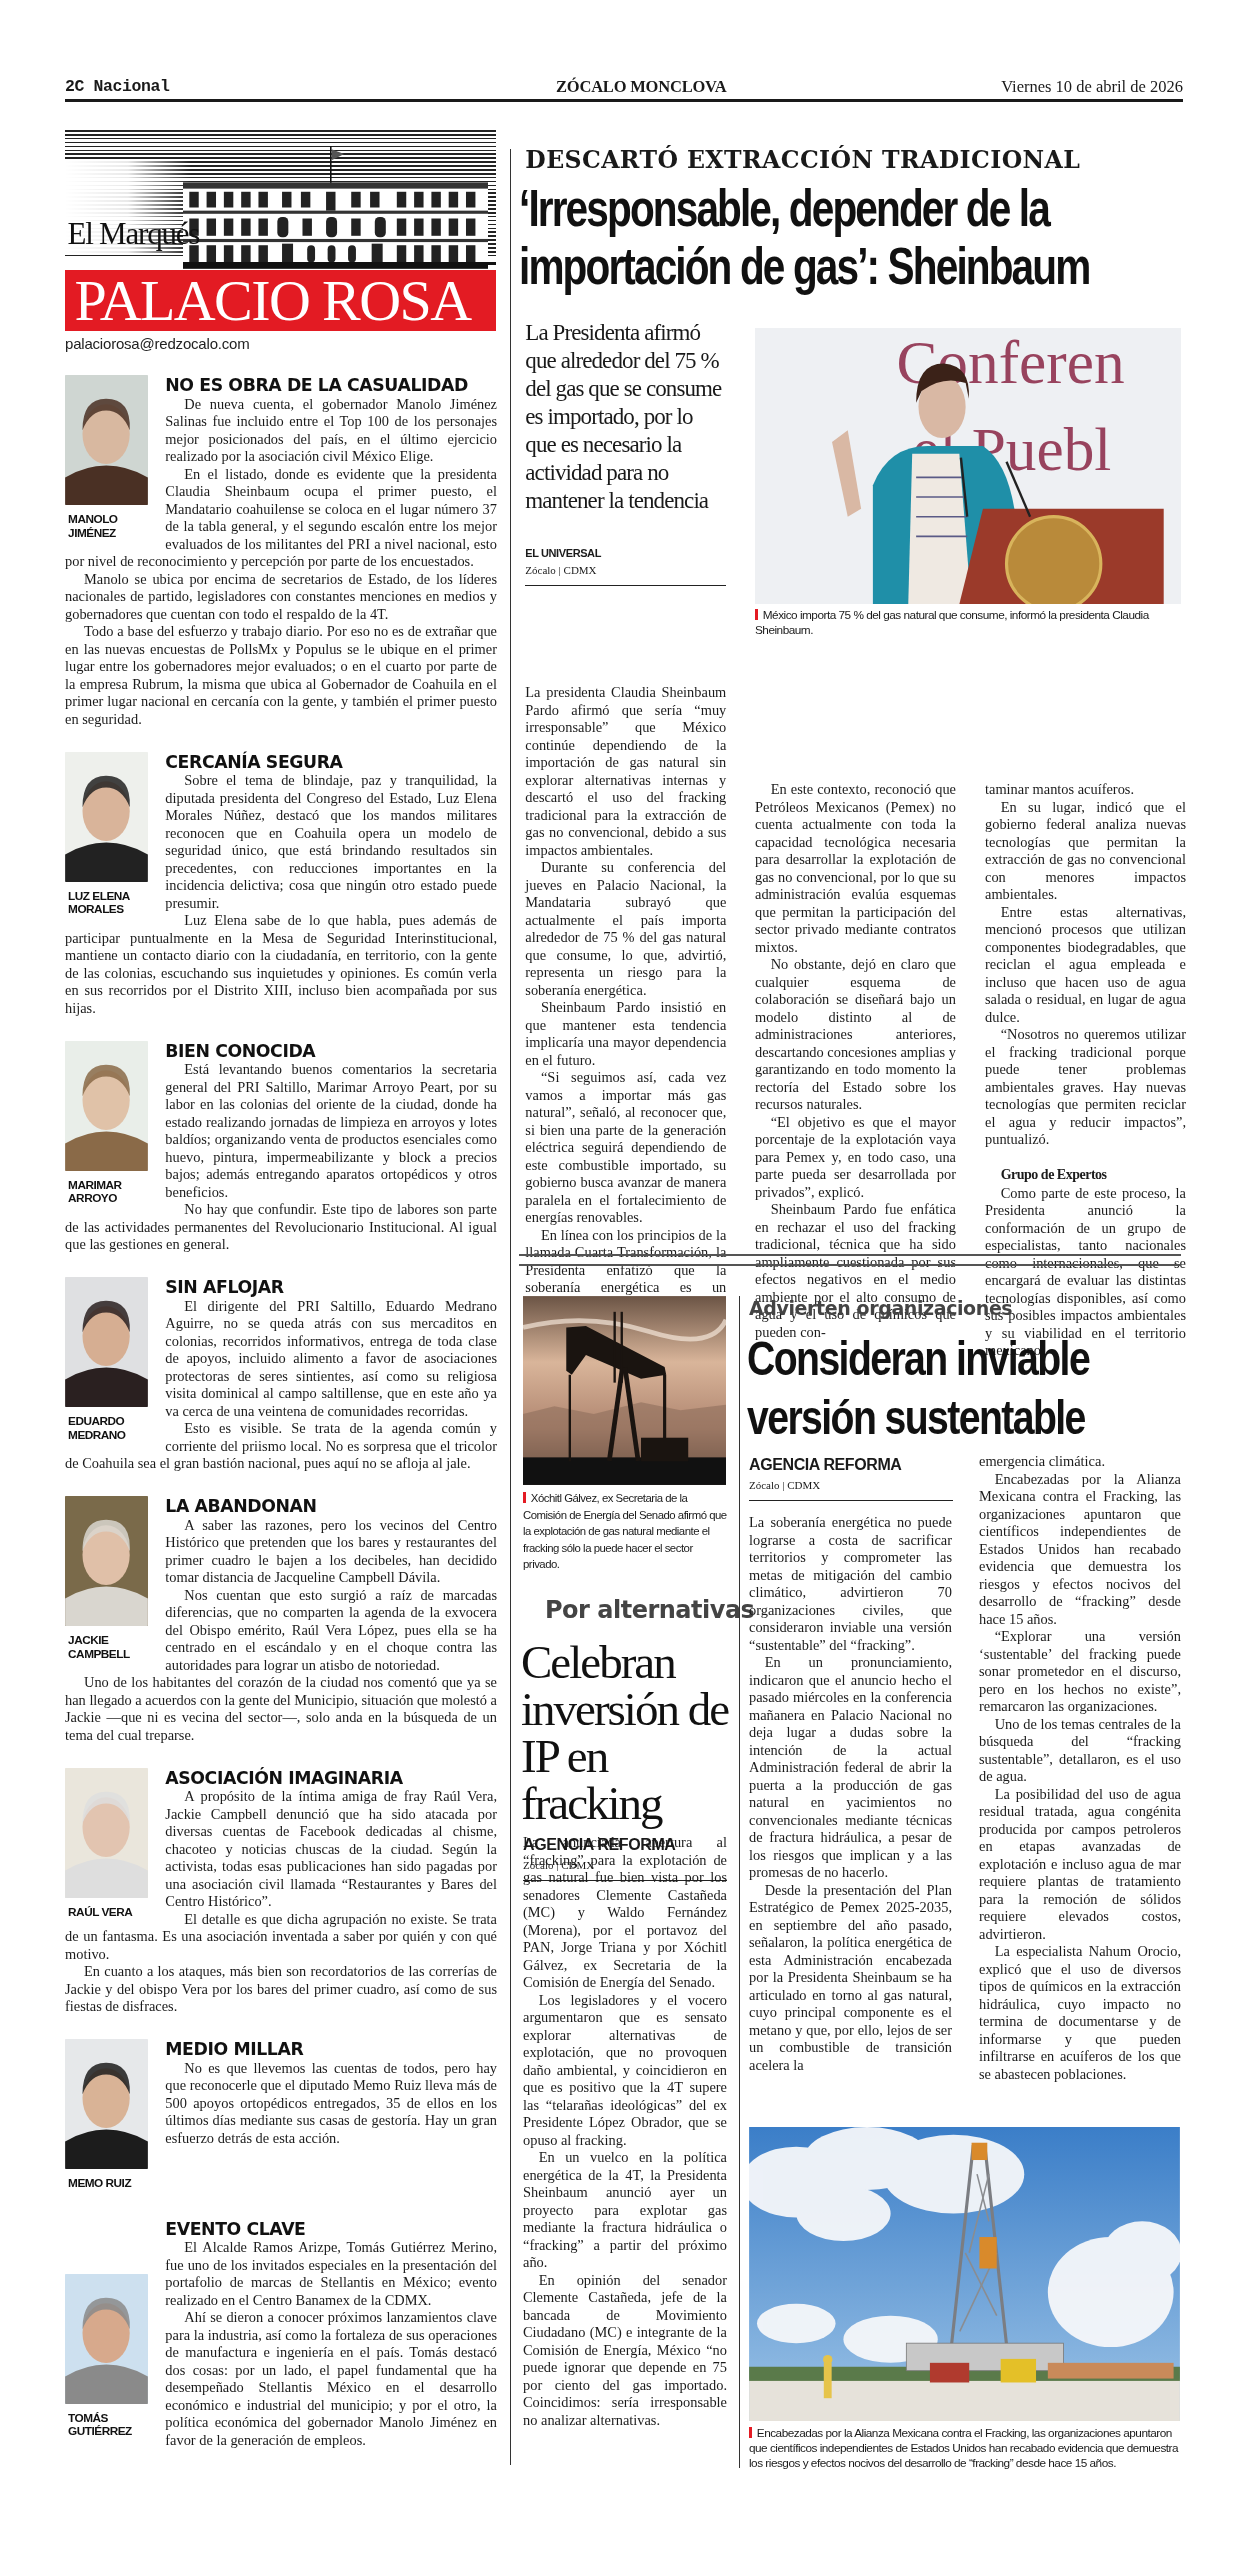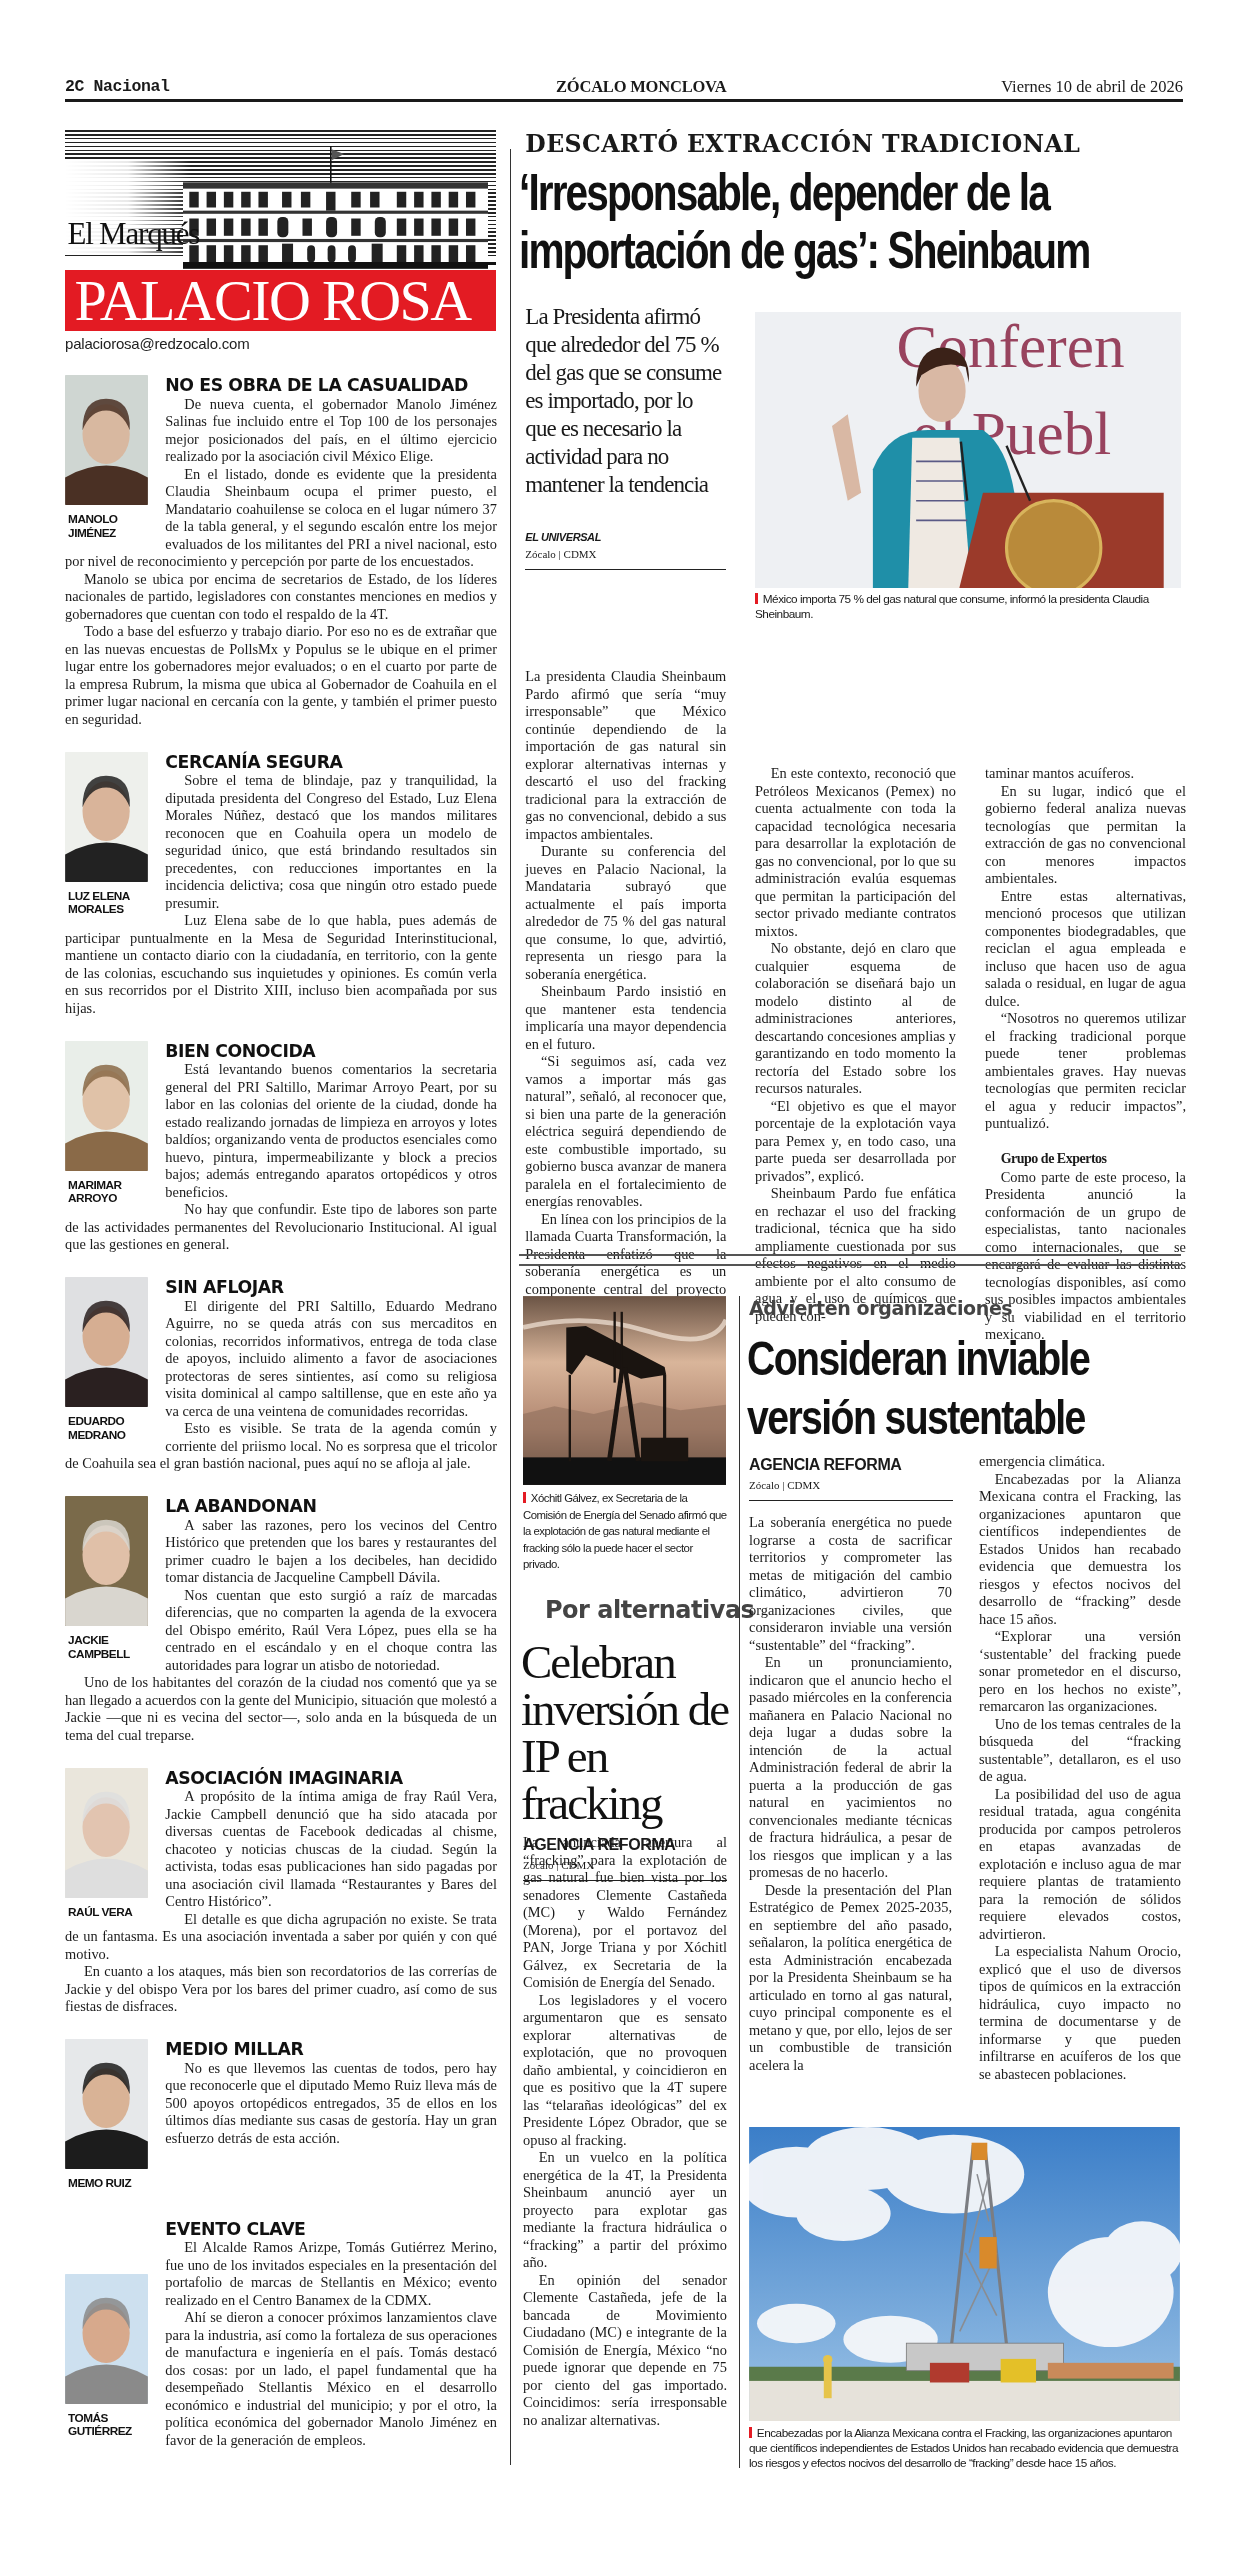--- a/index.html
+++ b/index.html
@@ -30,26 +30,26 @@
   .item::after { content: ""; display: block; clear: both; }
   .portrait { float: left; width: 83px; margin-right: 17.3px; margin-bottom: 4.7px; }
   .photo { width: 83px; height: 130px; border-radius: 0.8px; overflow: hidden; position: relative; }
   .pname { font-family: "Liberation Sans", sans-serif; font-weight: bold; font-size: 11.8px; line-height: 13.4px; margin-top: 7.9px; margin-left: 3.1px; letter-spacing: -0.5px; color: #111; text-transform: uppercase; }
   .item h3 { font-family: "DejaVu Sans", sans-serif; font-weight: bold; font-size: 17.3px; letter-spacing: -0.4px; line-height: 20.4px; color: #111; }
   .item p { font-size: 14.4px; line-height: 17.5px; text-align: justify; text-indent: 19px; hyphens: auto; color: #1b1b1b; }
 
   .vdivider { position: absolute; left: 510px; top: 149px; width: 0.8px; height: 2316px; background: #333; }
 
   
-  .main { position: absolute; left: 519px; top: 130px; width: 664px; }
+  .main { position: absolute; left: 519px; top: 146px; width: 664px; }
   .kicker { font-family: "DejaVu Serif", serif; font-weight: bold; font-size: 23.6px; letter-spacing: 0.4px; color: #1a1a1a; margin-left: 6.3px; }
   .headline { font-family: "Liberation Sans", sans-serif; font-weight: bold; font-size: 52px; line-height: 58px; letter-spacing: -2.4px; color: #111; margin-top: 4.7px; transform: scaleX(0.78); transform-origin: left top; width: 865px; white-space: nowrap; }
   .deck { position: absolute; left: 6.3px; top: 173px; width: 201px; font-family: "Liberation Serif", serif; font-size: 23px; line-height: 28px; letter-spacing: -0.9px; color: #1a1a1a; }
   .byline { position: absolute; left: 6.3px; top: 401px; width: 201px; }
-  .byline .agency { font-family: "Liberation Sans", sans-serif; font-weight: bold; font-size: 11px; letter-spacing: -0.4px; font-style: italic; }
+  .byline .agency { font-family: "Liberation Sans", sans-serif; font-weight: bold; font-size: 11px; letter-spacing: -0.4px; }
   .byline .place { font-family: "Liberation Serif", serif; font-size: 11px; margin-top: 4.7px; padding-bottom: 9.4px; border-bottom: 1.6px solid #222; }
   .mainphoto { position: absolute; left: 236px; top: 182px; width: 426px; height: 276px; overflow: hidden; background: #eef0f3; text-align: center; }
   .caption { font-family: "Liberation Sans", sans-serif; font-size: 11.8px; line-height: 15px; letter-spacing: -0.5px; color: #1a1a1a; }
   .caption .mark { display: inline-block; width: 3.1px; height: 11px; background: #e31b23; margin-right: 4.7px; vertical-align: -0.8px; }
   .maincap { position: absolute; left: 236px; top: 462px; width: 429px; }
 
   .col { position: absolute; font-size: 14.4px; line-height: 17.5px; text-align: justify; color: #1b1b1b; }
   .col p { text-indent: 15.7px; }
   .col p.noind { text-indent: 0; }
   .col h4 { font-family: Liberation Serif, serif; font-weight: bold; font-size: 14px; letter-spacing: -0.5px; margin: 17.3px 0 1.6px 15.7px; }

